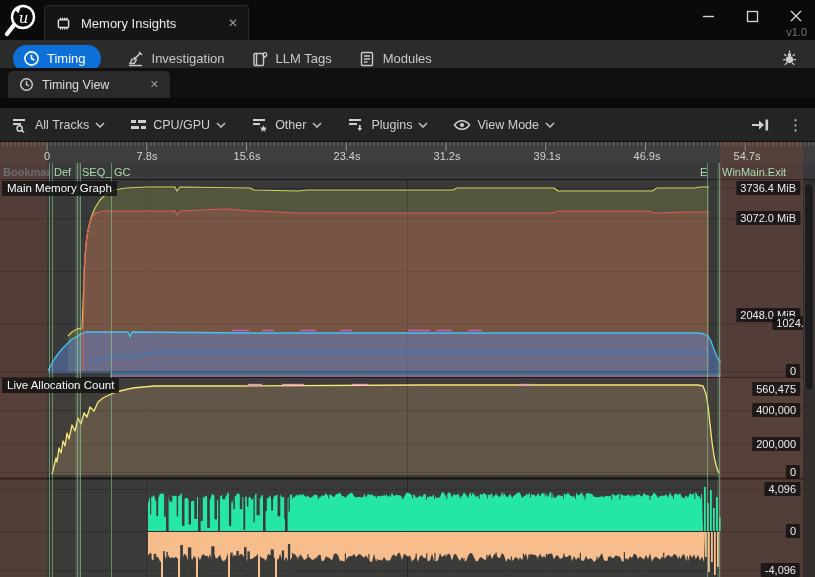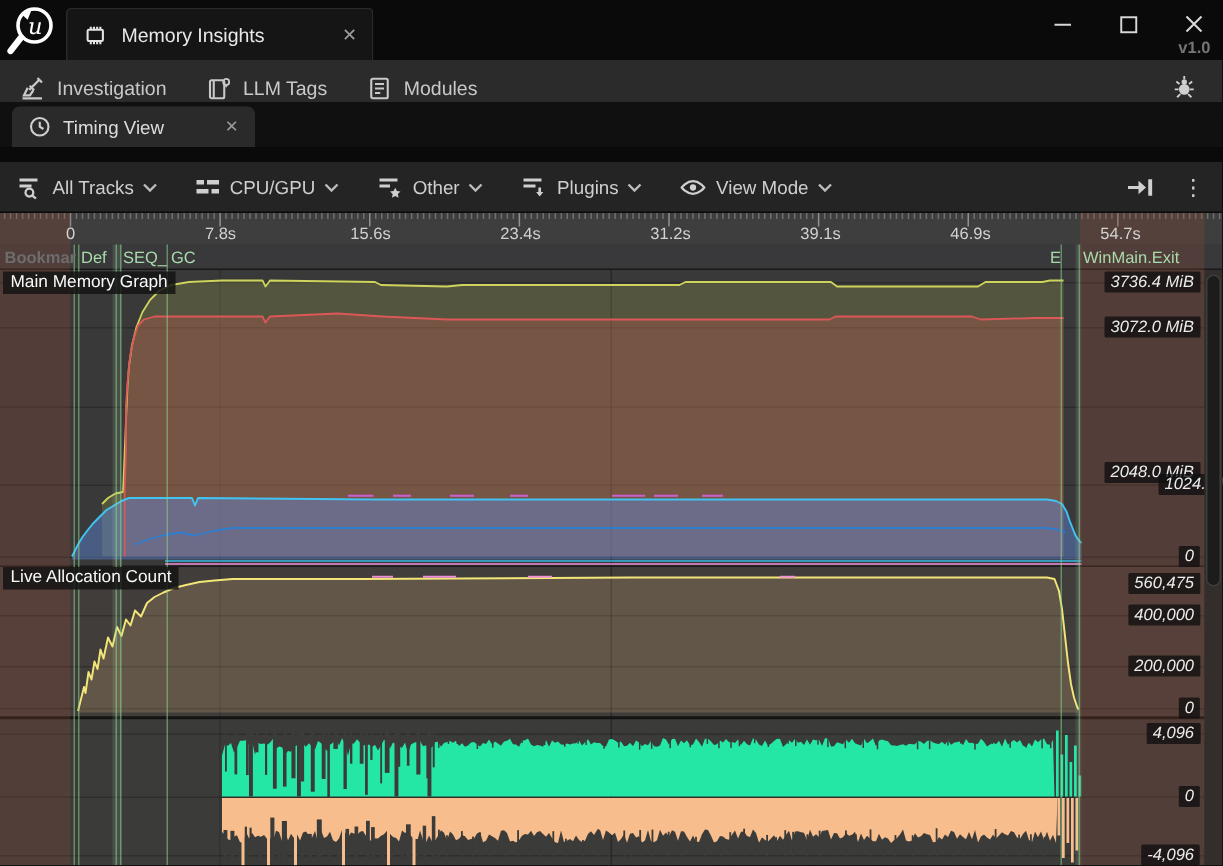--- a/index.html
+++ b/index.html
@@ -8,21 +8,21 @@
   
   .titlebar{position:absolute;top:0;left:0;right:0;height:40px;background:#0a0a0a;}
   .logo{position:absolute;left:2px;top:2px;width:38px;height:38px;}
   .wintab{position:absolute;left:44px;top:5px;width:205px;height:35px;background:#151515;
           border:1px solid #2a2a2a;border-bottom:none;border-radius:4px 4px 0 0;
           display:flex;align-items:center;gap:9px;padding:0 10px;box-sizing:border-box;
           color:#e9e9e9;font-size:13px;}
   .wintab .tabclose{margin-left:auto;color:#9b9b9b;font-size:12px;cursor:default;}
   .wincontrols{position:absolute;right:12px;top:9px;display:flex;gap:30px;align-items:center;color:#d8d8d8;}
   .wincontrols span{width:14px;height:14px;display:inline-flex;align-items:center;justify-content:center;font-size:14px;}
-  .version{position:absolute;right:8px;top:26px;font-size:11px;color:#757575;font-weight:bold;}
+  .version{position:absolute;right:8px;top:26px;font-size:11px;color:#757575;}
   
   .main-toolbar{position:absolute;top:40px;left:0;right:0;height:38px;background:#2b2b2b;
           border-bottom:1px solid #1a1a1a;display:flex;align-items:center;gap:26px;
           padding-left:13px;box-sizing:border-box;}
   .tb-item{display:flex;align-items:center;gap:7px;color:#c9c9c9;font-size:13px;}
   .tb-item.active{background:#0d70d9;color:#fff;border-radius:14px;padding:5px 15px 5px 10px;}
   .tb-bug{margin-left:auto;margin-right:16px;color:#cfcfcf;}
   
   .docstrip{position:absolute;top:68px;left:0;right:0;height:30px;background:#101010;}
   .doc-tab{position:absolute;left:8px;top:3px;height:27px;width:162px;background:#2a2a2a;
@@ -38,21 +38,21 @@
   .tt-more{font-size:15px;color:#cfcfcf;letter-spacing:0;}
   
   .timeline{position:absolute;top:142px;left:0;width:815px;height:435px;background:#333;}
   .timeline svg{position:absolute;top:0;left:0;}
   #overlays{position:absolute;top:0;left:0;width:815px;height:435px;pointer-events:none;}
   .ovlabel{position:absolute;font-size:11px;white-space:nowrap;line-height:14px;}
   .ruler-label{color:#d2d2d2;transform:translateX(-50%);}
   .bm{color:#a9dcab;}
   .bm-dim{color:#6d6d6d;font-weight:bold;}
   .trackname{background:rgba(20,20,20,.85);color:#fafafa;padding:0 5px;font-size:11.5px;line-height:15px;}
-  .badge{background:rgba(16,16,16,.78);color:#ececec;padding:0 4px;border-radius:1px;transform:translateX(-100%);font-style:italic;}
+  .badge{background:rgba(16,16,16,.78);color:#ececec;padding:0 4px;border-radius:1px;transform:translateX(-100%);}
   .scrollbar{position:absolute;left:803px;top:180px;width:12px;height:397px;background:#332e2b;}
   .thumb{position:absolute;left:1px;top:3px;width:10px;height:208px;background:#1c1c1c;
          border:1px solid #3d3d3d;border-radius:5px;box-sizing:border-box;}
   .icon{display:inline-flex;}
 </style>
 </head>
 <body>
 
 <div class="app">
 
@@ -89,20 +89,29 @@
       <span>
         <svg width="14" height="14" viewBox="0 0 14 14">
             <path d="M2 2l10 10M12 2L2 12" stroke="#d8d8d8" stroke-width="1.4"></path>
           </svg>
       </span>
     </div>
     <div class="version">v1.0</div>
   </div>
 
   <div class="main-toolbar">
+    <div class="tb-item active">
+      <span class="icon">
+        <svg width="17" height="17" viewBox="0 0 16 16" fill="none" stroke="#fff" stroke-width="1.5">
+          <circle cx="8" cy="8" r="6.2"></circle>
+            <path d="M8 4.4V8l2.6 1.6"></path>
+        </svg>
+      </span>
+      <span>Timing</span>
+    </div>
     <div class="tb-item">
       <span class="icon">
         <svg width="18" height="18" viewBox="0 0 18 18" fill="none" stroke="#c9c9c9" stroke-width="1.5">
           <path d="M12 2l3 3"></path>
             <path d="M13.2 3.2L6.5 9.9"></path>
             <path d="M6.8 7.2l3 3"></path>
           <path d="M5.5 8.5L3 13.5h4l2.2-3.2"></path>
             <path d="M2 15.5h13"></path>
         </svg>
       </span>

